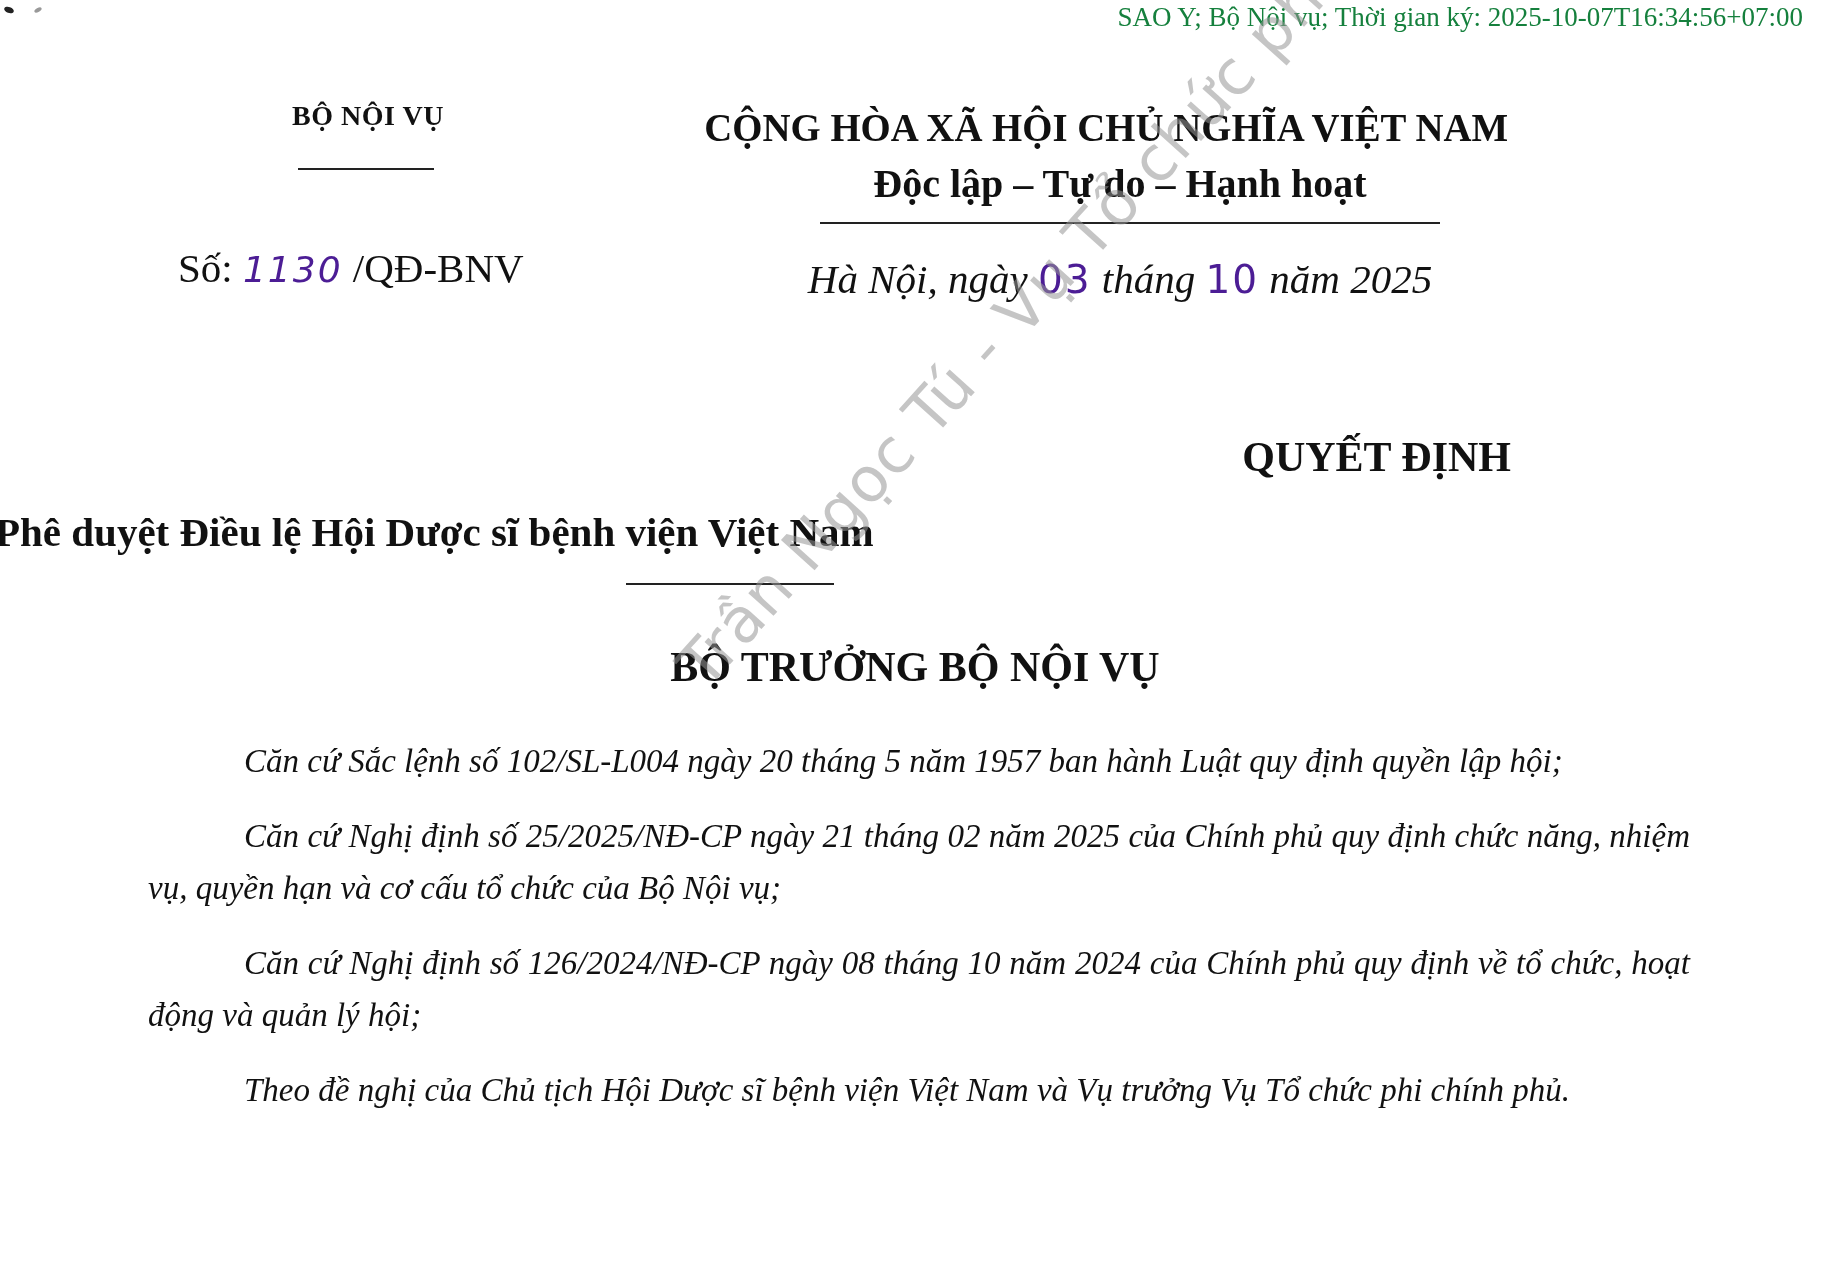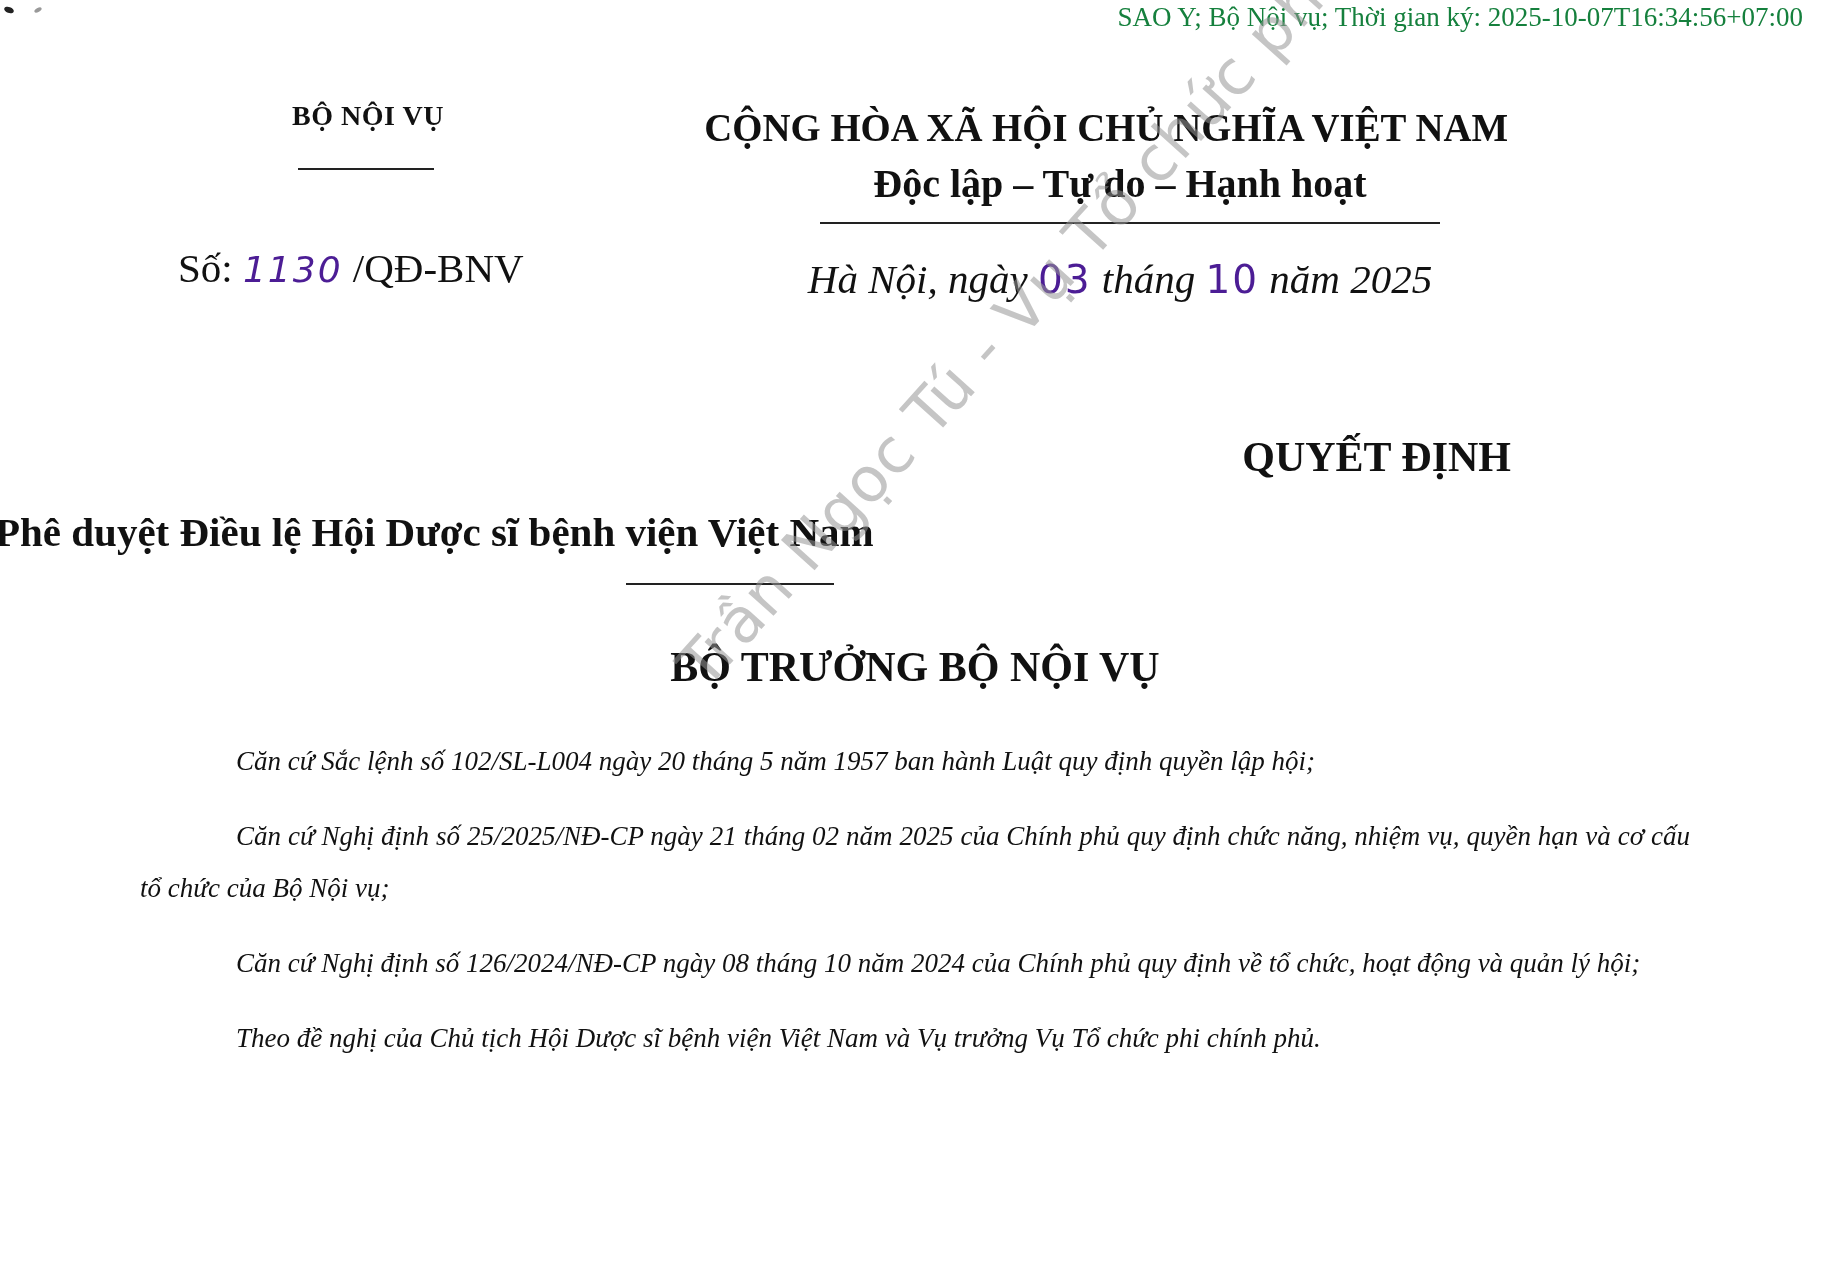--- a/index.html
+++ b/index.html
@@ -130,25 +130,25 @@
       font-size: 42px;
     }
     .signer-heading span { display: inline-block; transform: translateX(-5px); }
 
     .basis-list {
       left: 132px; top: 735px;
       width: 1558px;
     }
     .basis-para {
       font-style: italic;
-      font-size: 27px;
+      font-size: 33px;
       line-height: 52px;
       text-align: justify;
       text-indent: 96px;
-      margin: 0 0 23px 8px;
+      margin: 0 0 23px 16px;
     }
 
     .watermark {
       left: 690px; top: 640px;
       font-family: "DejaVu Sans", sans-serif;
       font-size: 62px;
       color: rgba(150,150,150,0.55);
       white-space: nowrap;
       transform-origin: left center;
       transform: rotate(-48deg);

